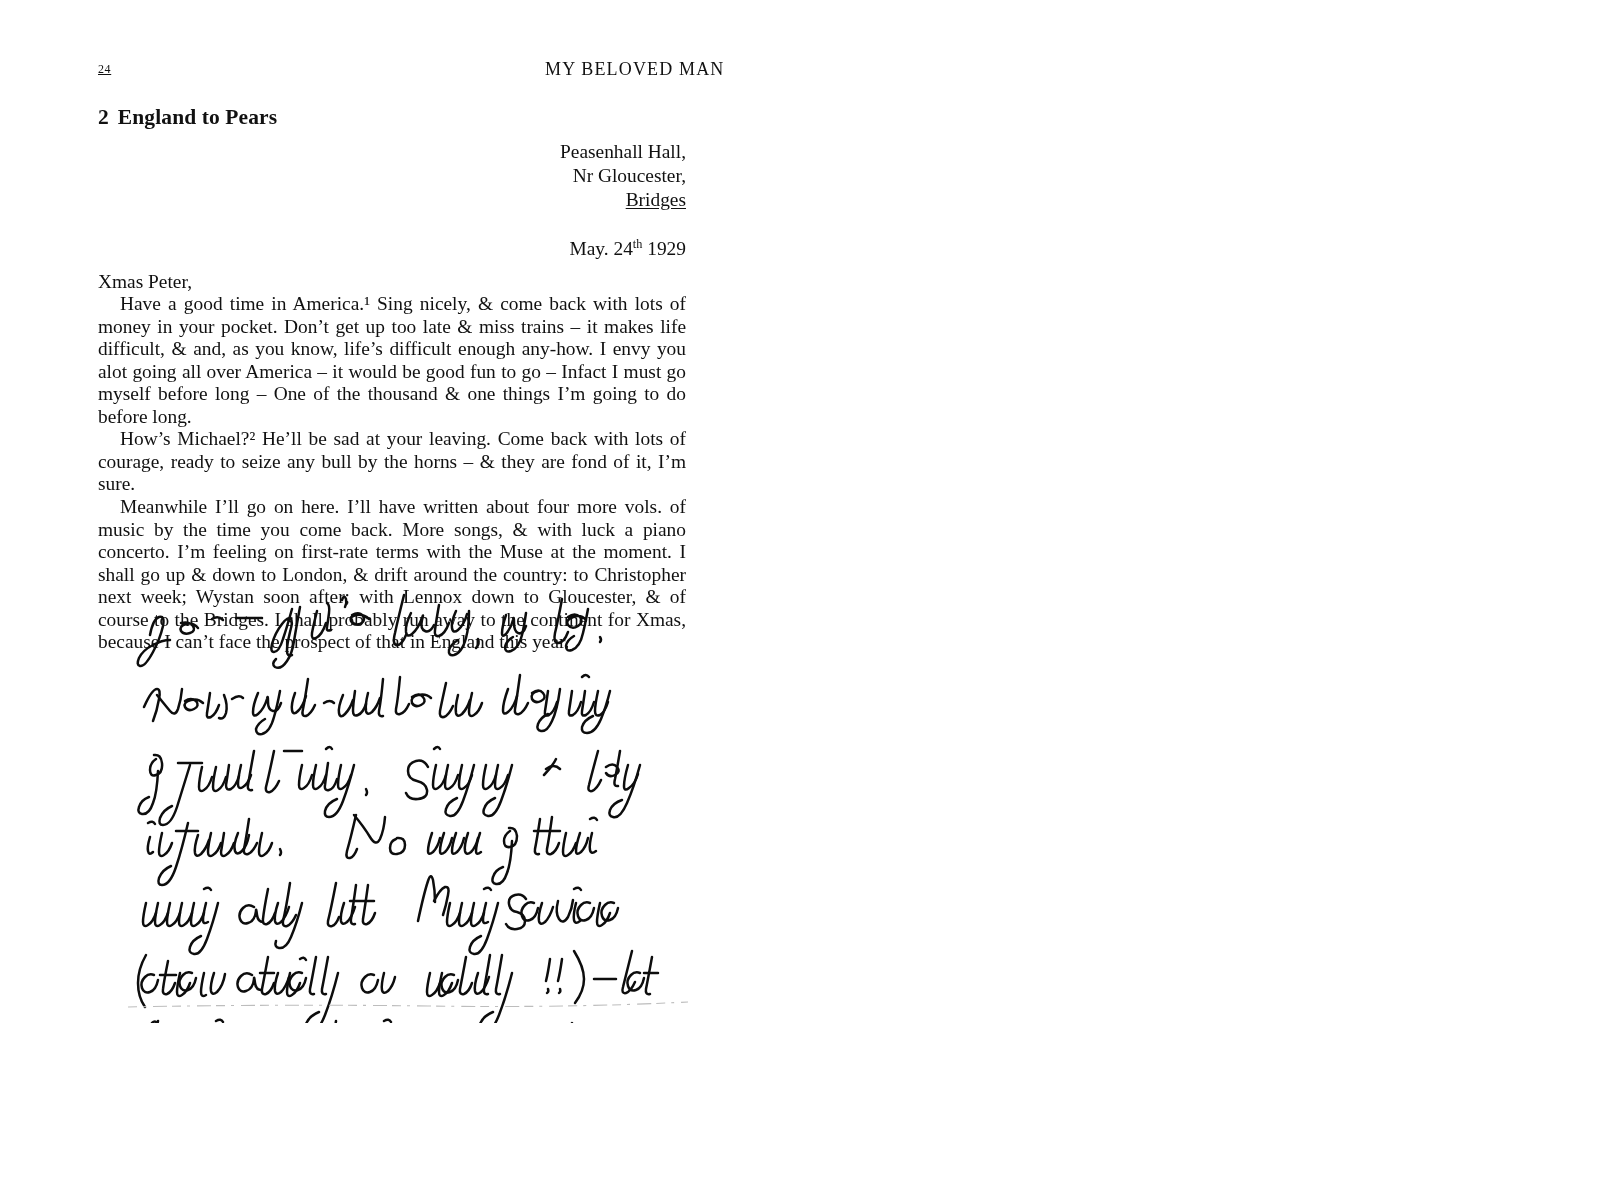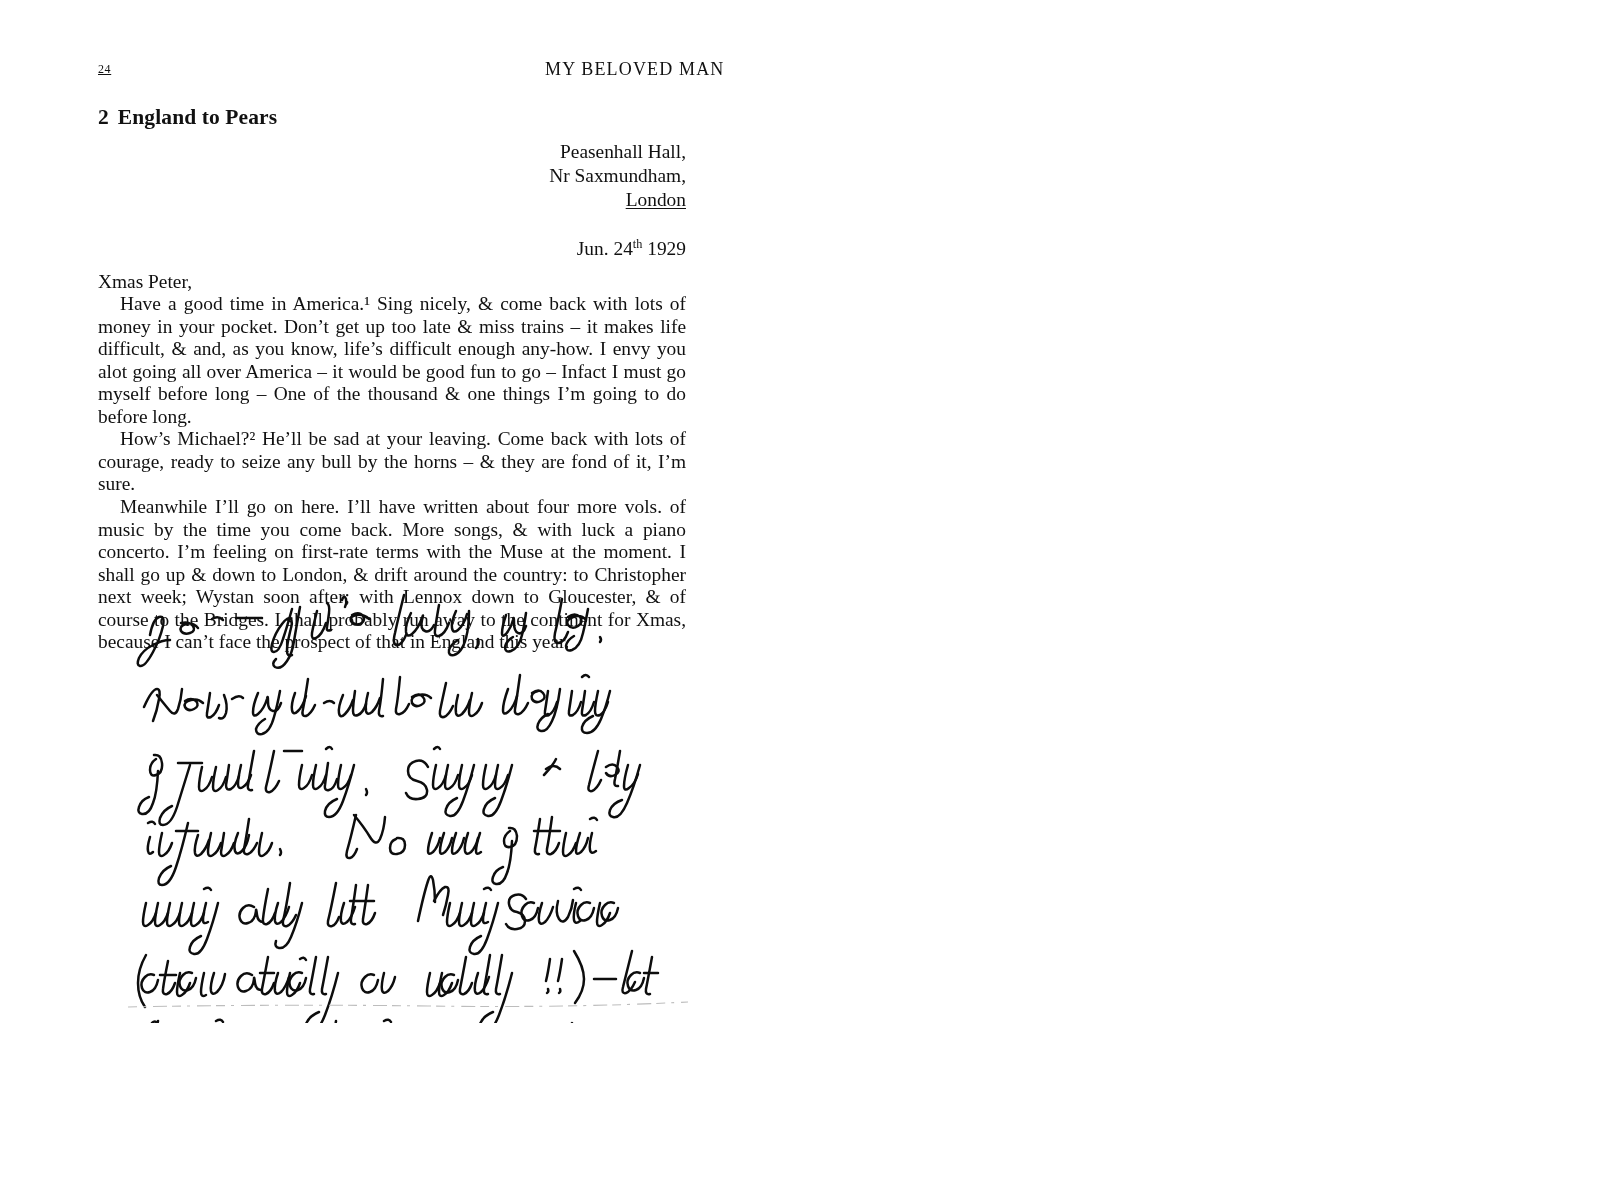--- a/index.html
+++ b/index.html
@@ -131,25 +131,25 @@
     <div class="runhead runhead-title-left">MY BELOVED MAN</div>
 
     <div class="col col-left">
 
       <h2 class="section-head">
         <span class="num">2</span><span>England to Pears</span>
       </h2>
 
       <div class="addr">
         <div>Peasenhall Hall,</div>
-        <div>Nr Saxmundham,</div>
-        <div><span class="u">London</span></div>
+        <div>Nr Gloucester,</div>
+        <div><span class="u">Bridges</span></div>
       </div>
 
-      <div class="dateline"><span>Jun. 24</span><sup>th</sup><span> 1929</span></div>
+      <div class="dateline"><span>May. 24</span><sup>th</sup><span> 1929</span></div>
 
       <p class="salut">Xmas Peter,</p>
       <p class="body">Have a good time in America.¹ Sing nicely, &amp; come back with lots of money in your pocket. Don’t get up too late &amp; miss trains – it makes life difficult, &amp; and, as you know, life’s difficult enough any-how. I envy you alot going all over America – it would be good fun to go – Infact I must go myself before long – One of the thousand &amp; one things I’m going to do before long.</p>
       <p class="body">How’s Michael?² He’ll be sad at your leaving. Come back with lots of courage, ready to seize any bull by the horns – &amp; they are fond of it, I’m sure.</p>
       <p class="body">Meanwhile I’ll go on here. I’ll have written about four more vols. of music by the time you come back. More songs, &amp; with luck a piano concerto. I’m feeling on first-rate terms with the Muse at the moment. I shall go up &amp; down to London, &amp; drift around the country: to Christopher next week; Wystan soon after; with Lennox down to Gloucester, &amp; of course to the Bridges. I shall probably run away to the continent for Xmas, because I can’t face the prospect of that in England this year.</p>
 
     </div>
 
     <div class="facsimile">
       <svg viewBox="0 0 560 440" xmlns="http://www.w3.org/2000/svg" aria-hidden="true">

